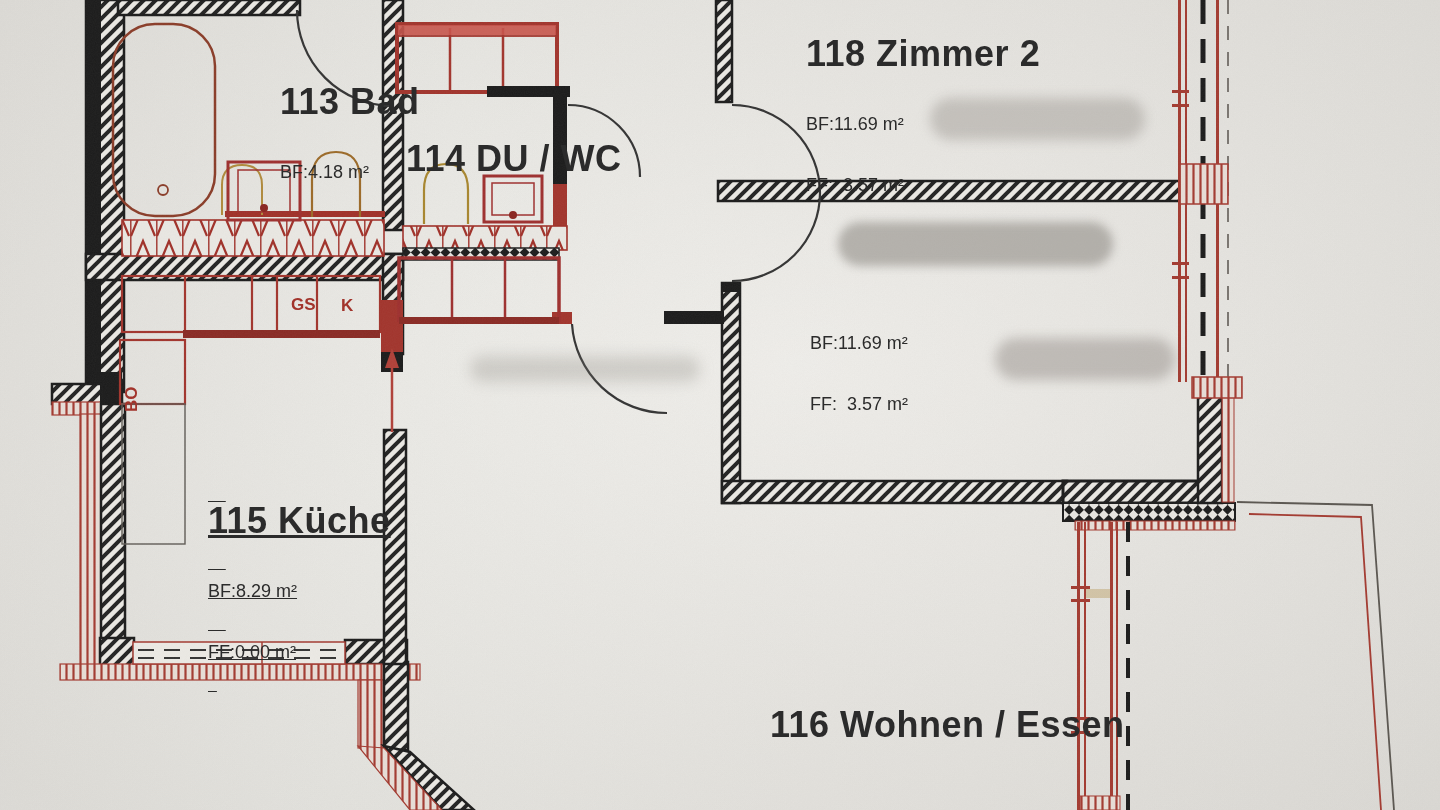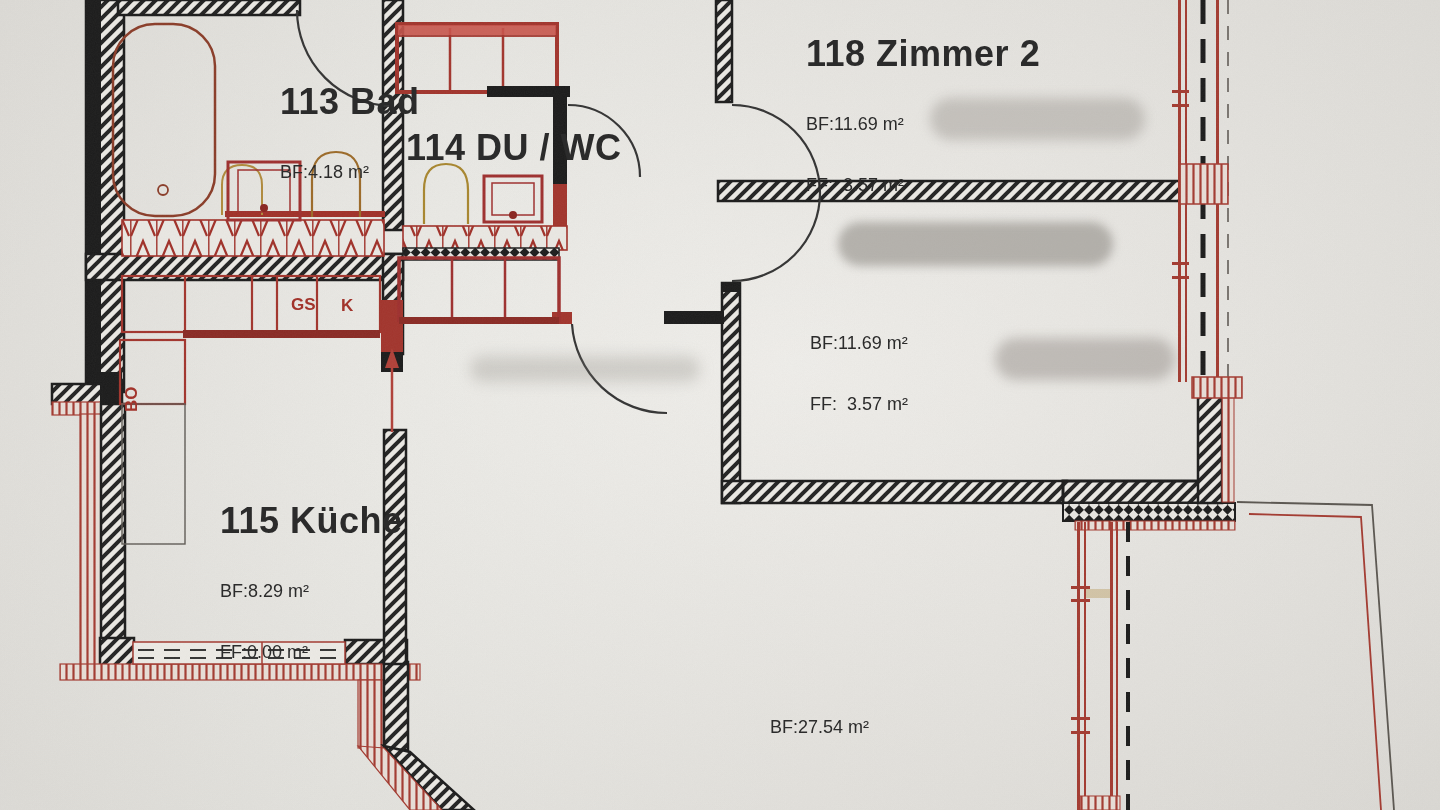--- a/index.html
+++ b/index.html
@@ -209,43 +209,43 @@
   <div class="smudge" style="left:930px;top:98px;width:215px;height:42px;background:rgba(118,112,106,.30);"></div>
   <div class="smudge" style="left:838px;top:222px;width:275px;height:44px;background:rgba(108,102,96,.42);filter:blur(5px);"></div>
   <div class="smudge" style="left:995px;top:338px;width:180px;height:42px;background:rgba(118,112,104,.36);"></div>
   <div class="smudge" style="left:470px;top:356px;width:230px;height:26px;background:rgba(128,122,114,.26);filter:blur(7px);"></div>
 
   <div class="lbl" style="left:232px;top:52px;margin-left:48px;">
     <div class="nm">113 Bad</div>
     <div class="ar">BF:4.18 m²</div>
   </div>
 
-  <div class="lbl" style="left:406px;top:98px;">
+  <div class="lbl" style="left:406px;top:109px;">
     <div class="nm">114 DU / WC</div>
   </div>
 
   <div class="lbl" style="left:806px;top:4px;">
     <div class="nm">118 Zimmer 2</div>
     <div class="ar">BF:11.69 m²</div>
     <div class="ar">FF:  3.57 m²</div>
   </div>
 
   <div class="lbl" style="left:810px;top:291px;">
     <div class="ar">BF:11.69 m²</div>
     <div class="ar">FF:  3.57 m²</div>
   </div>
 
-  <div class="lbl" style="left:220px;top:471px;">
+  <div class="lbl" style="left:208px;top:471px;text-decoration:underline;">
     <div class="nm">115 Küche</div>
     <div class="ar">BF:8.29 m²</div>
     <div class="ar">FF:0.00 m²</div>
   </div>
 
   <div class="lbl" style="left:770px;top:675px;">
-    <div class="ar">BF:27.54 m²</div>
+    <div class="nm">116 Wohnen / Essen</div>
     
   </div>
 
   <div class="small-red" style="left:291px;top:295px;">GS</div>
   <div class="small-red" style="left:341px;top:296px;">K</div>
   <div class="small-red rot" style="left:142px;top:392px;">BO</div>
 
 </div>
 
 </body></html>

